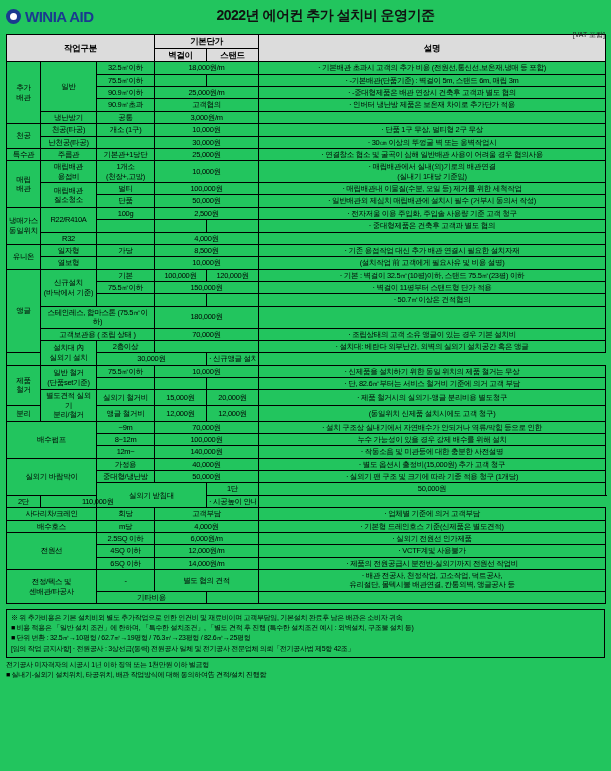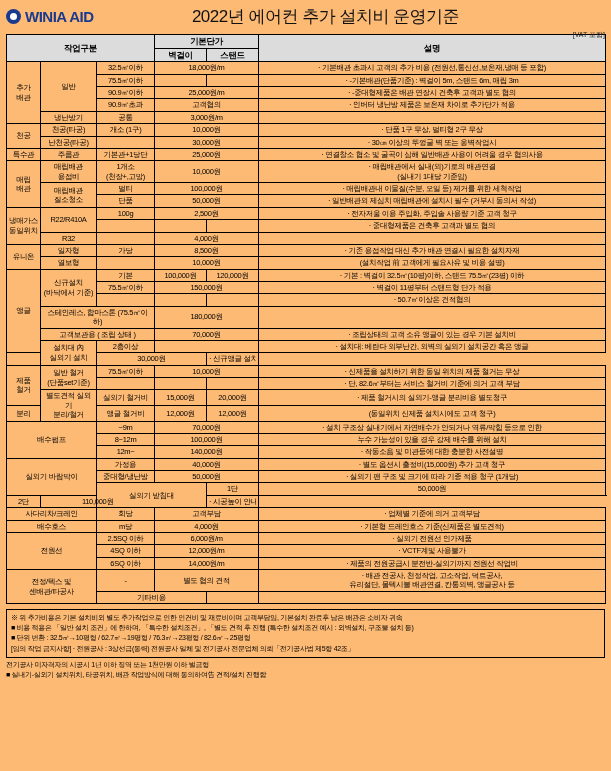--- a/index.html
+++ b/index.html
@@ -5,21 +5,21 @@
   * { box-sizing: border-box; }
   html, body {
     margin: 0; padding: 0;
     background: #ffffff;
     font-family: "Liberation Sans", sans-serif;
   }
   #page {
     position: relative;
     width: 611px;
     height: 771px;
-    background: #fdba74;
+    background: #22c55e;
     overflow: hidden;
   }
   
   .header {
     display: flex;
     align-items: center;
     padding: 4px 6px 2px 6px;
     height: 30px;
   }
   .brand {
@@ -47,22 +47,22 @@
   .brand-text {
     font-size: 15px;
     font-weight: bold;
     color: #1a3a8f;
     letter-spacing: -0.5px;
     white-space: nowrap;
   }
   .doc-title {
     flex: 1 1 auto;
     text-align: center;
-    font-size: 17px;
-    font-weight: normal;
+    font-size: 14px;
+    font-weight: bold;
     letter-spacing: -0.5px;
     color: #111111;
     padding-right: 90px;
   }
   .vat-note {
     position: absolute;
     right: 6px;
     top: 30px;
     font-size: 7px;
     color: #222222;

